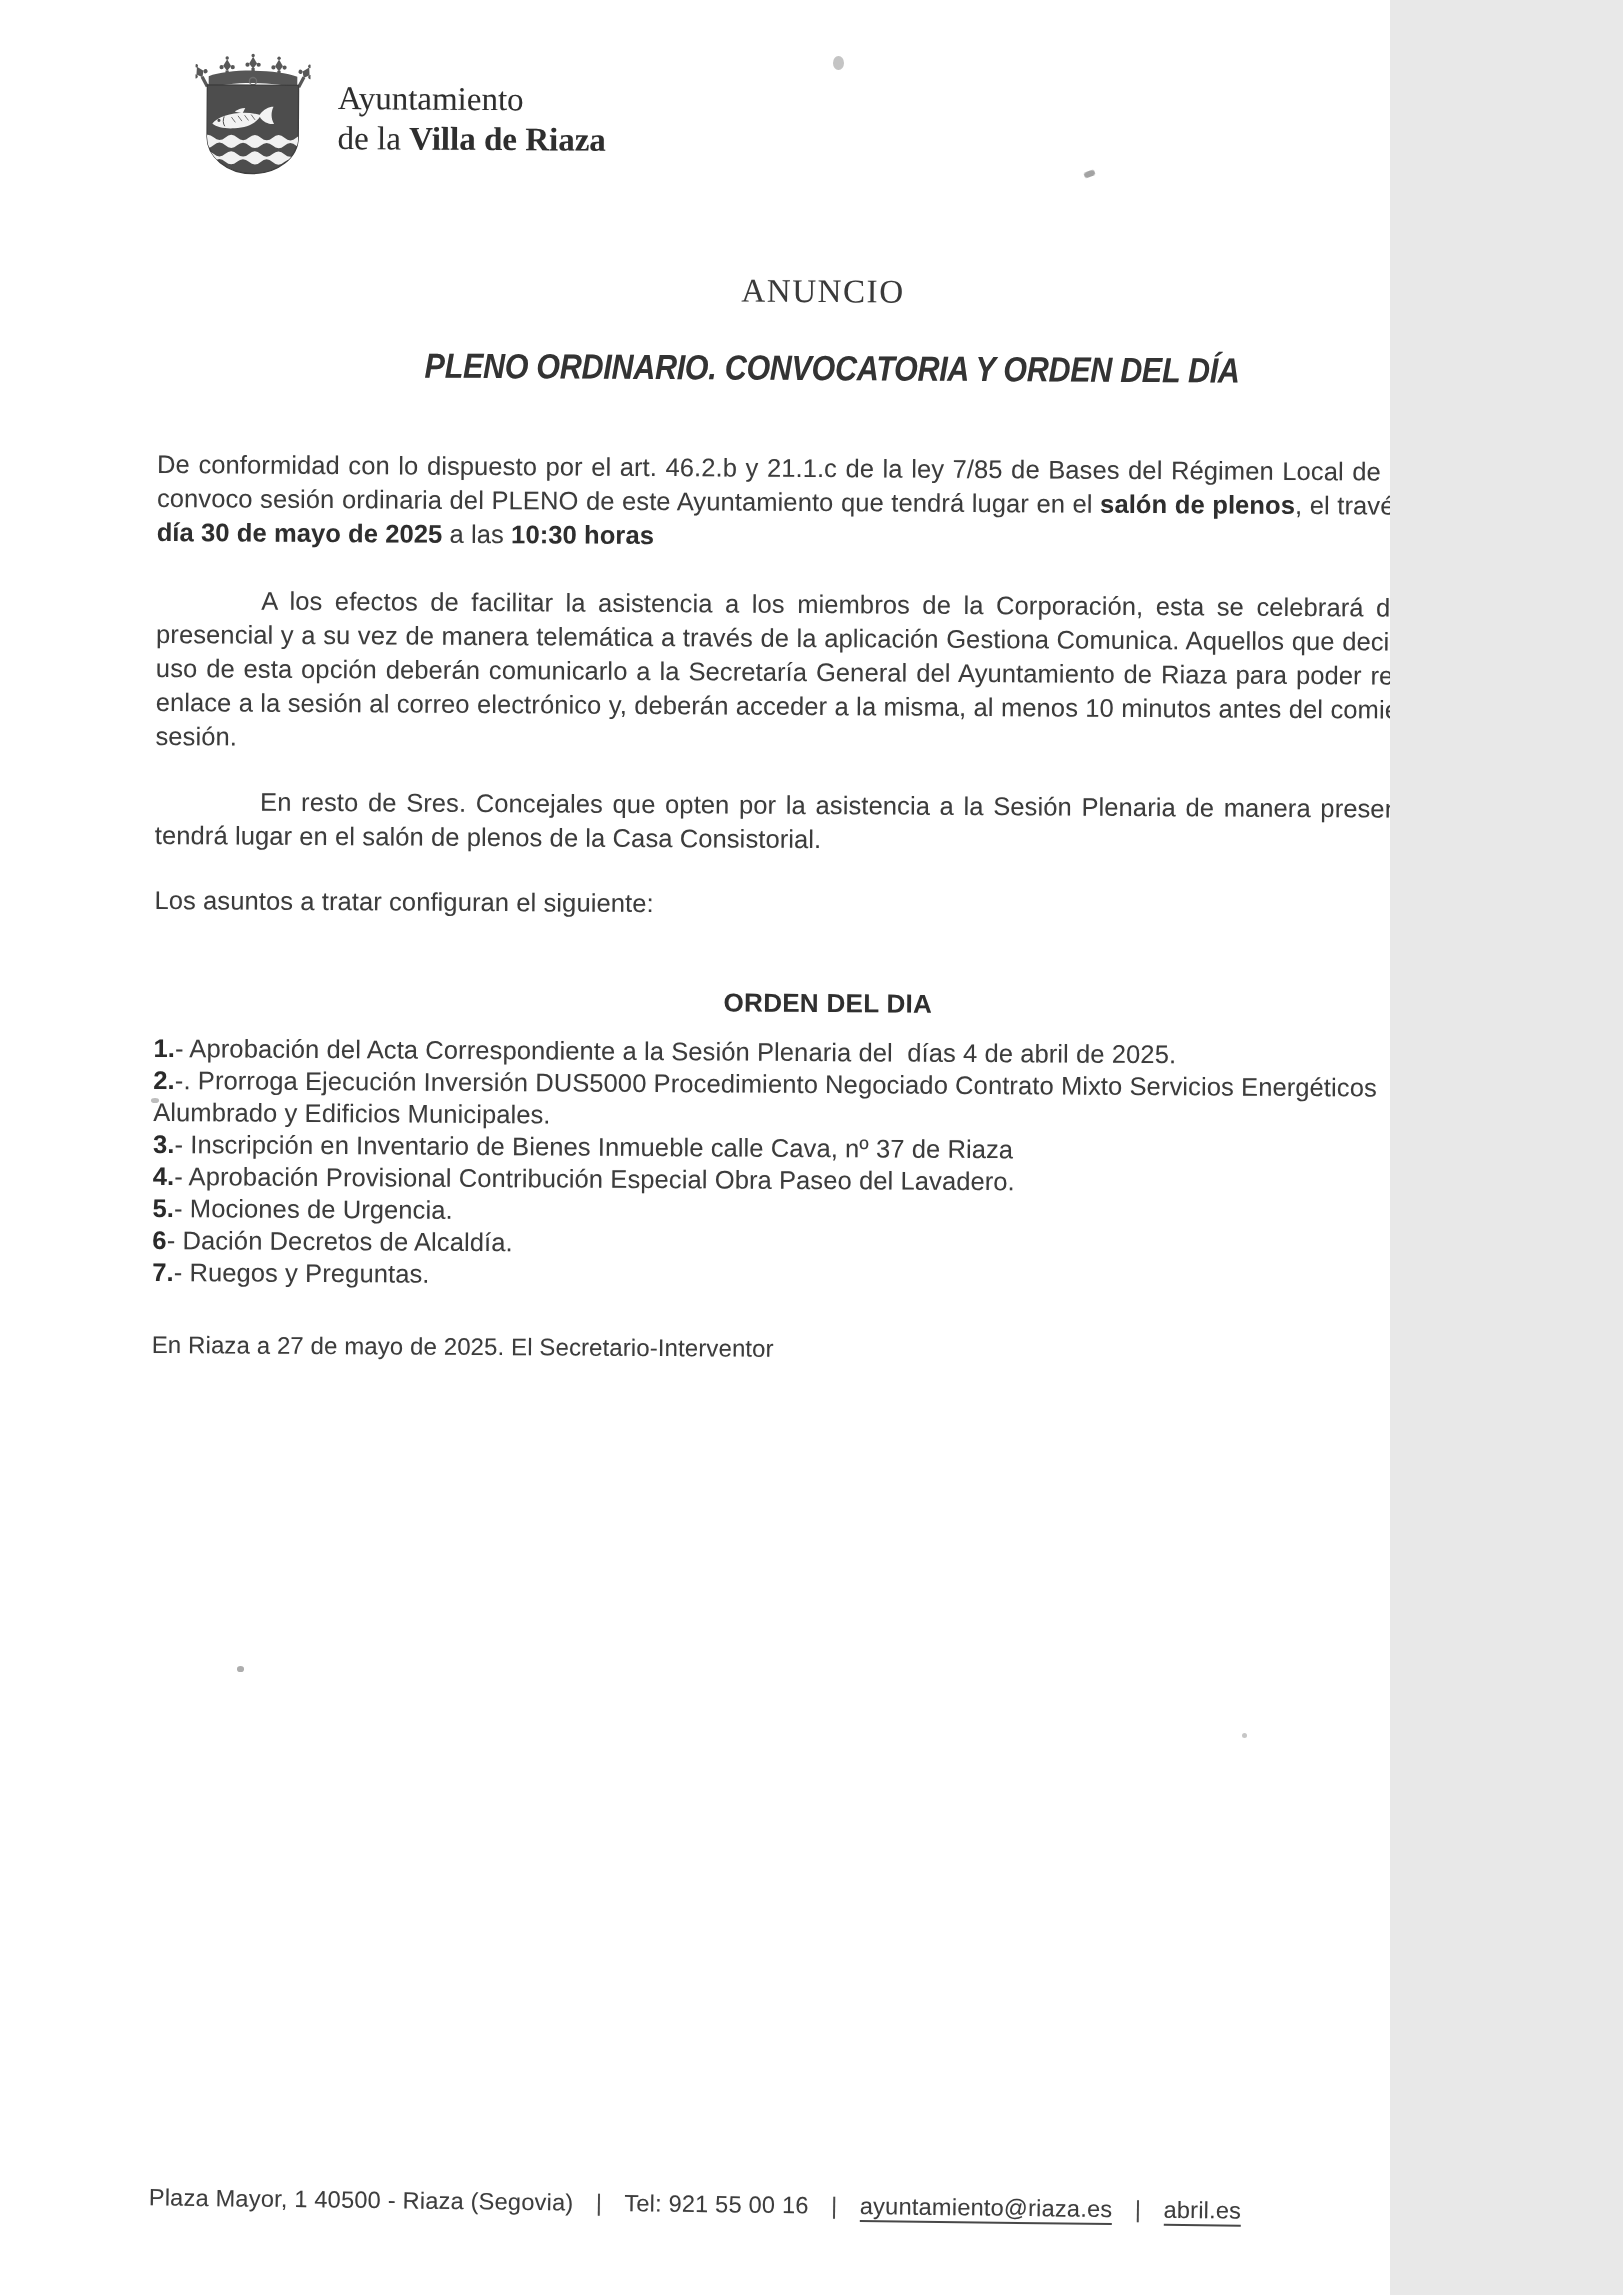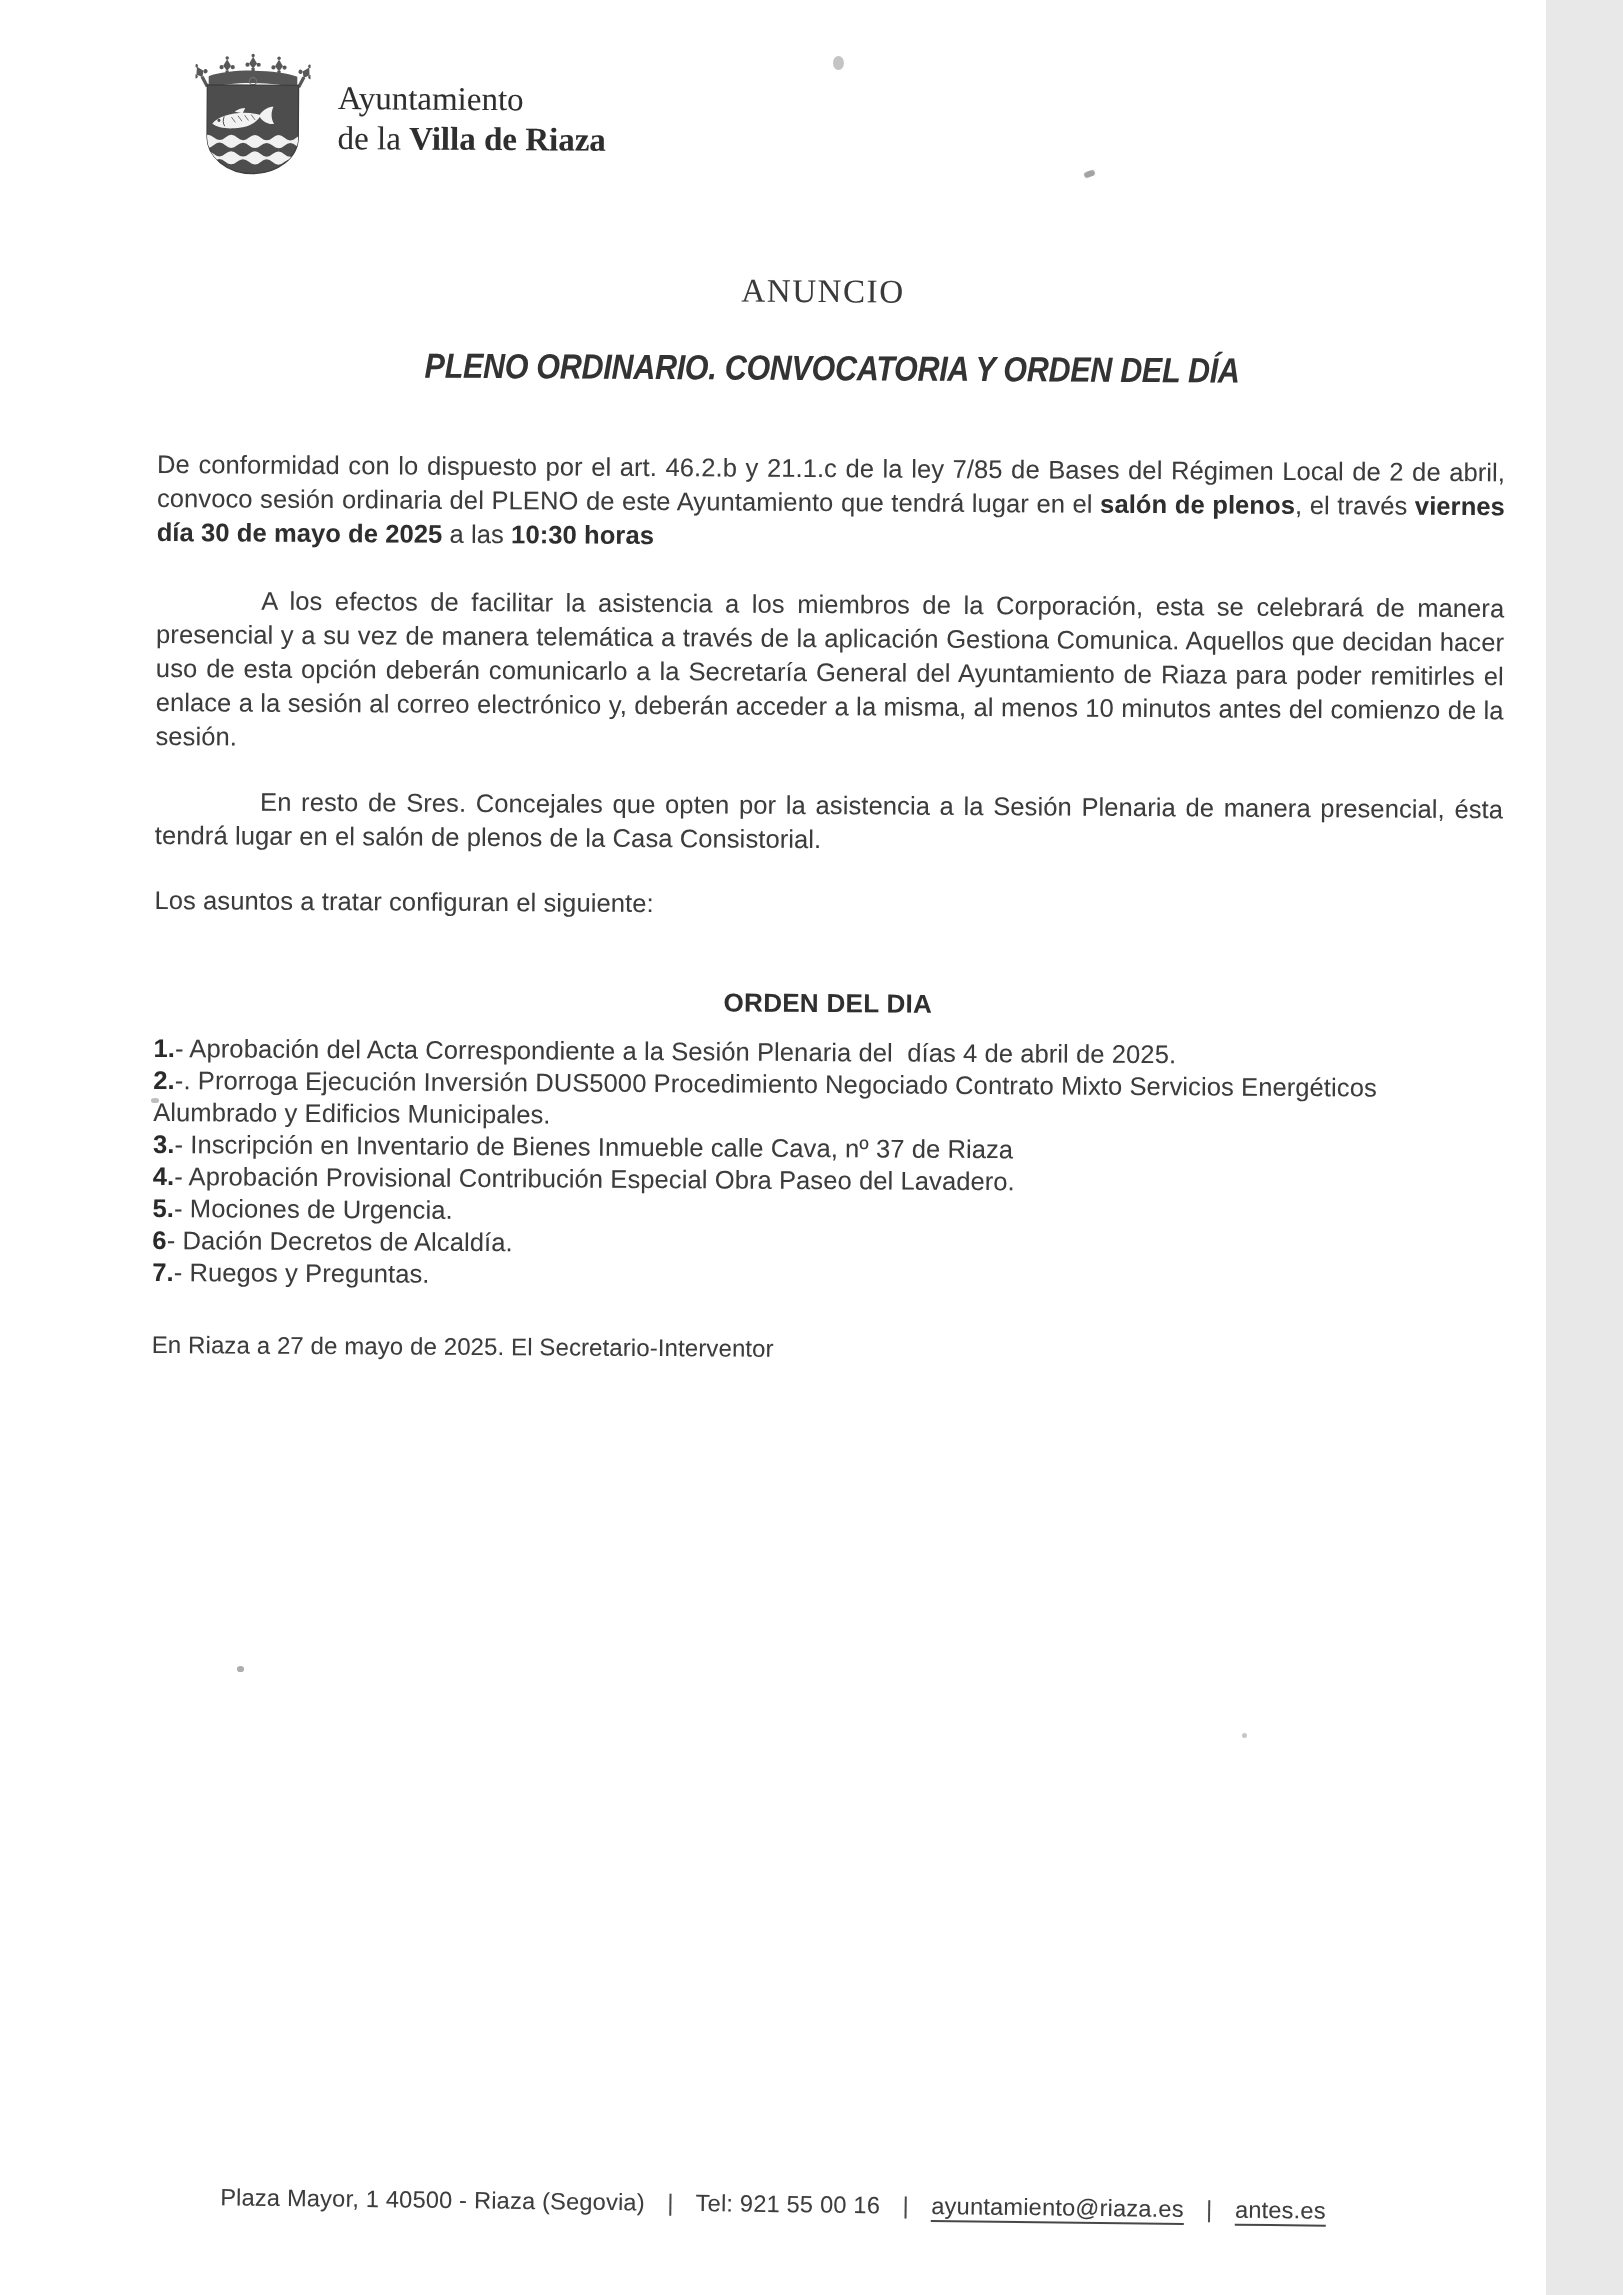--- a/index.html
+++ b/index.html
@@ -1,18 +1,18 @@
 <!DOCTYPE html>
 <html style="font-size:10.5px"><head>
 <meta charset="utf-8">
 <style>
   html,body{margin:0;padding:0;background:#e8e8e8;}
   .page{
     position:relative;
-    width:1546px;height:2295px;
+    width:1390px;height:2295px;
     background:#ffffff;
     overflow:hidden;
     font-family:"Liberation Sans",sans-serif;
     color:#3c3c3c;
   }
   .scan-layer{
     position:absolute;inset:0;
     transform:rotate(.35deg);
     transform-origin:812px 0;
   }
@@ -164,21 +164,21 @@
 
   </div>
 
   <footer class="footer">
     <span>Plaza Mayor, 1 40500 - Riaza (Segovia)</span>
     <span class="sep">|</span>
     <span>Tel: 921 55 00 16</span>
     <span class="sep">|</span>
     <a class="flink">ayuntamiento@riaza.es</a>
     <span class="sep">|</span>
-    <a class="flink">antes.es</a>
+    <a class="flink">abril.es</a>
   </footer>
 
   <div class="speck s1"></div>
   <div class="speck s2"></div>
   <div class="speck s3"></div>
   <div class="speck s4"></div>
   <div class="speck s5"></div>
 
 </div>
 

